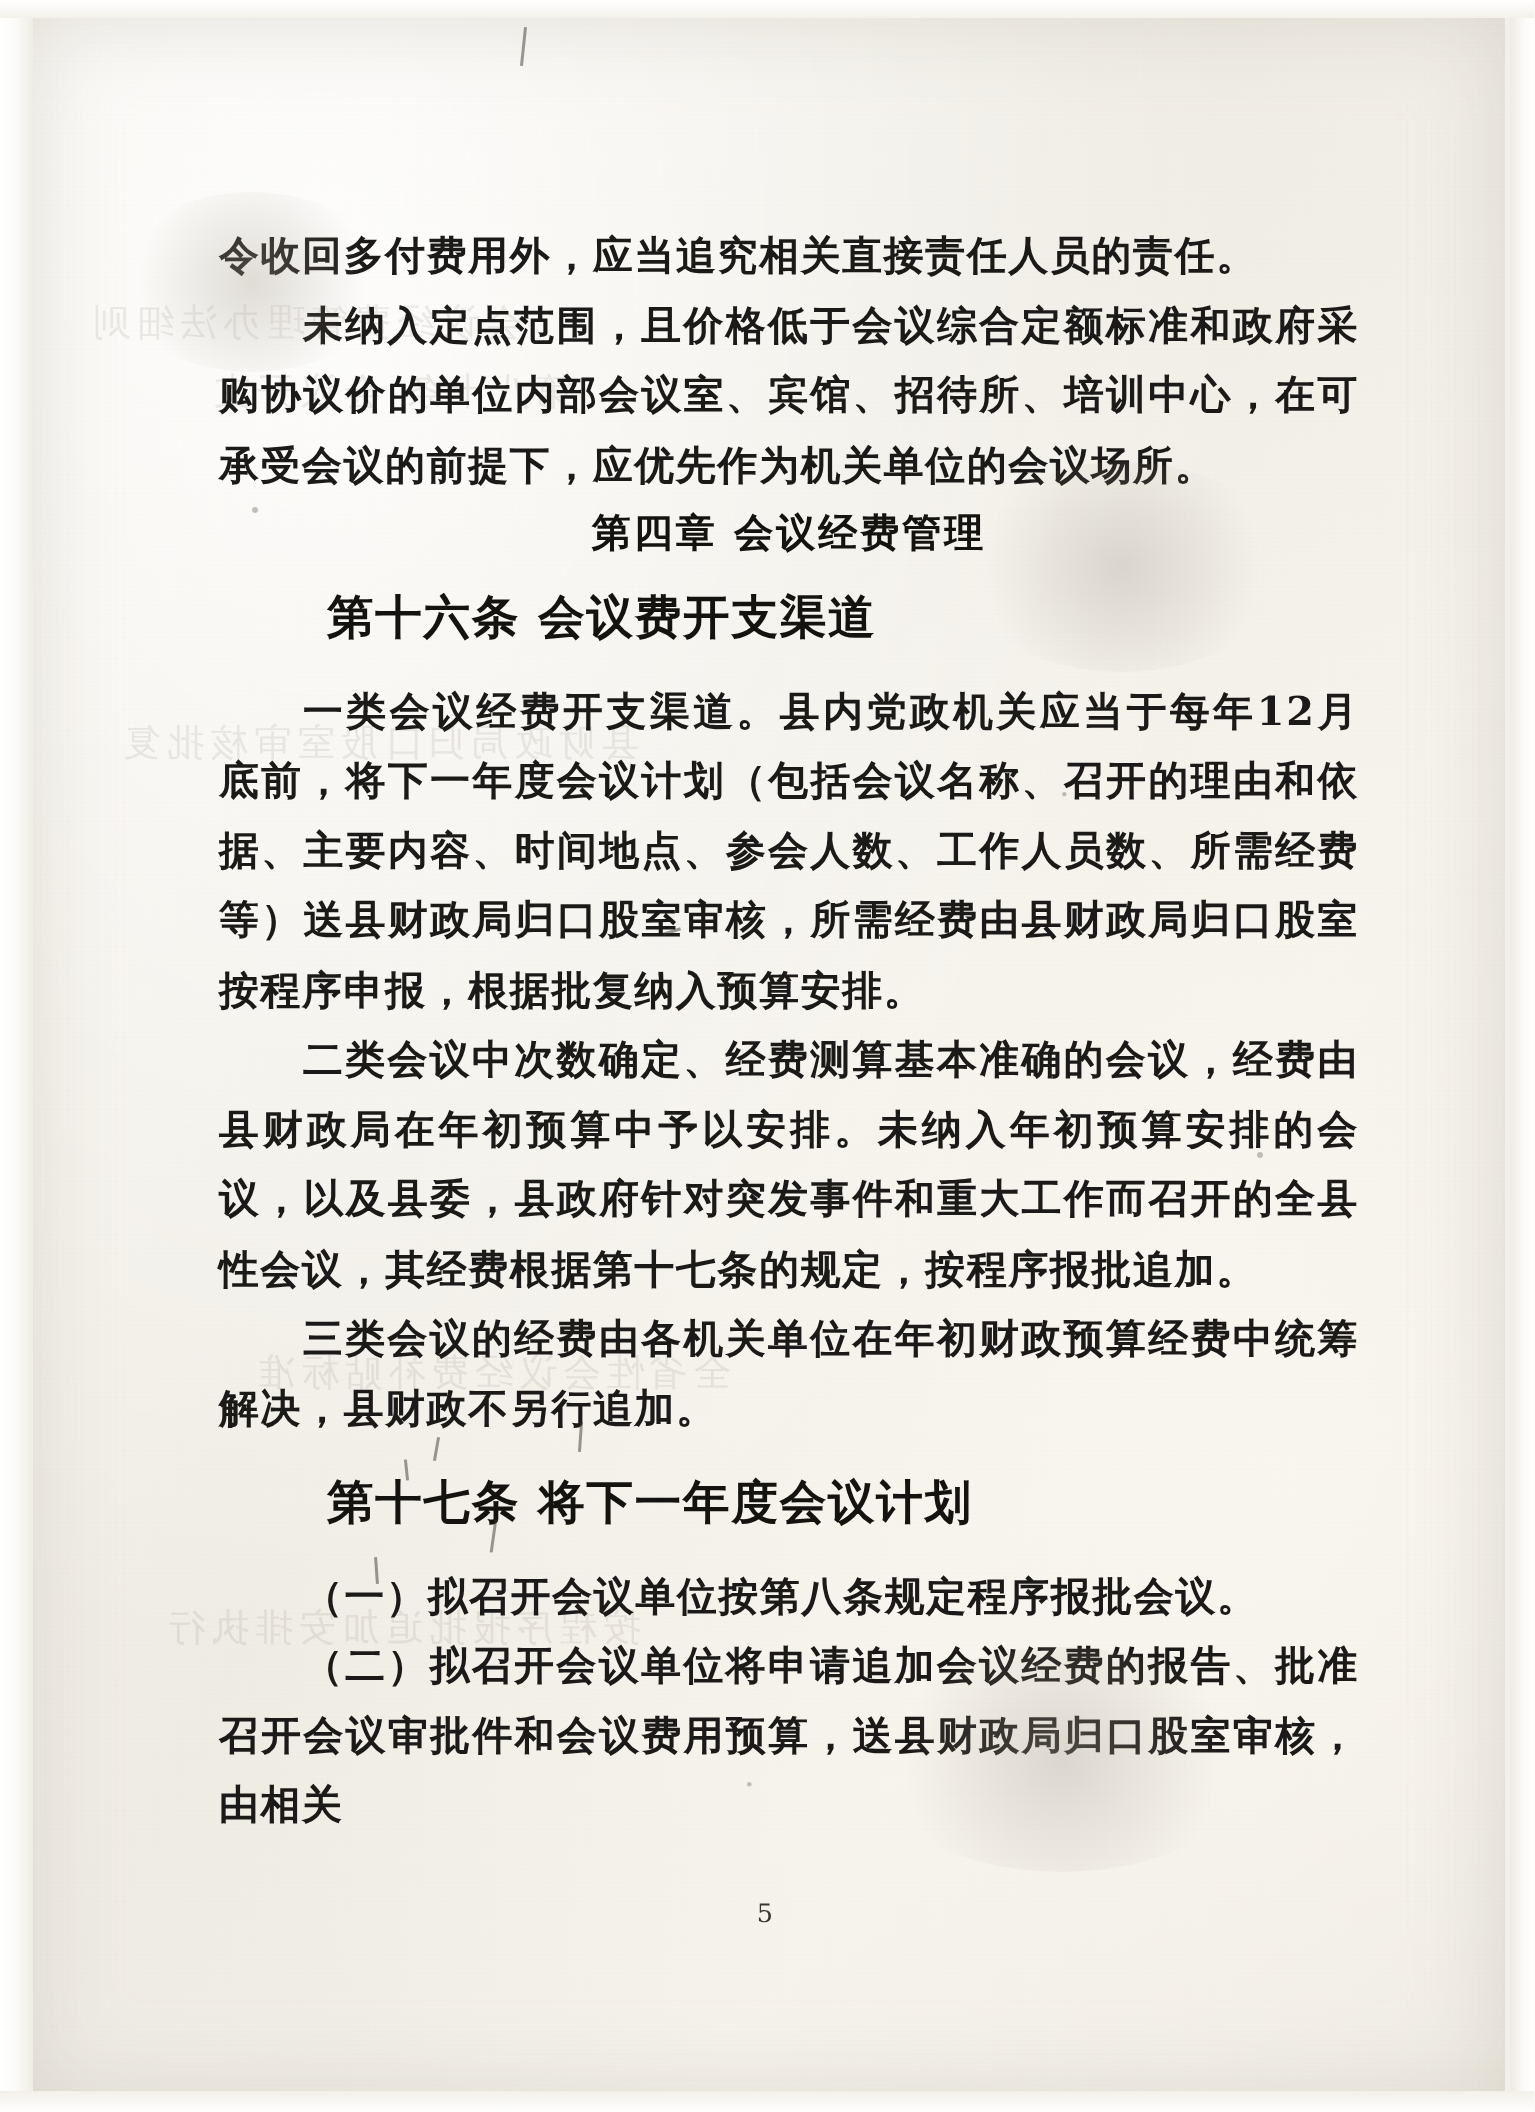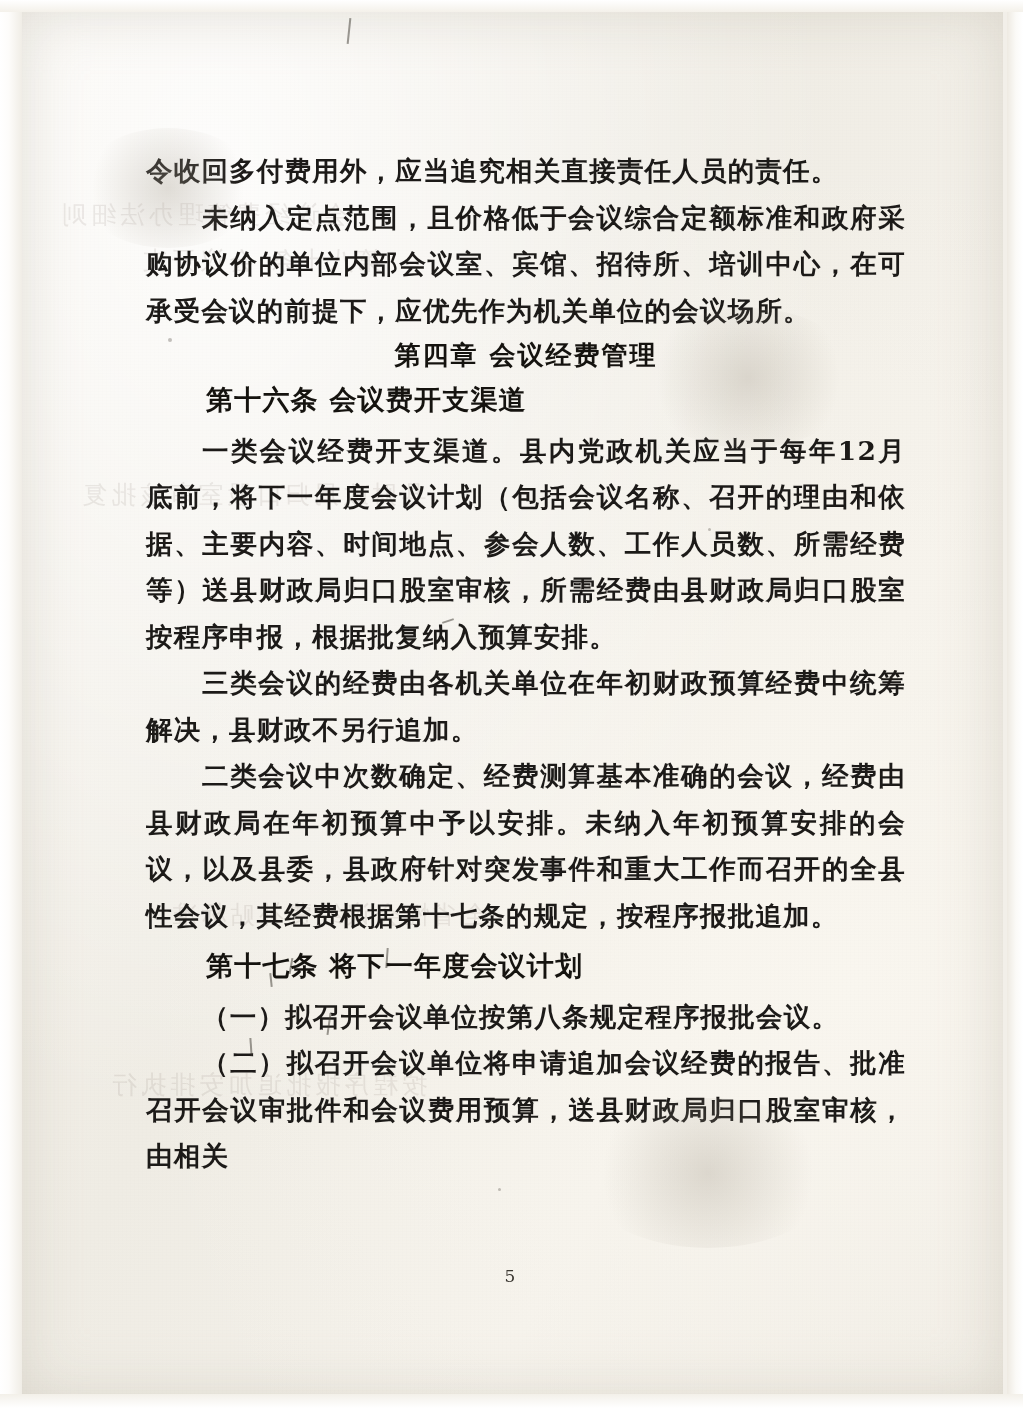--- a/index.html
+++ b/index.html
@@ -98,24 +98,24 @@
     font-size: 26px;
     font-weight: 700;
     letter-spacing: 2px;
     color: #15130f;
     margin: 4px 0 2px 0;
     font-family: "DejaVu Sans", "Liberation Sans", sans-serif;
   }
   .article-head {
     text-indent: 56px;
     font-weight: 700;
-    font-size: 27px;
+    font-size: 31px;
     line-height: 46.5px;
     color: #15130f;
-    margin: 4px;
+    margin: 16px;
     letter-spacing: 1.2px;
   }
   .page-number {
     position: absolute;
     left: 0;
     right: 0;
     top: 1258px;
     text-align: center;
     font-size: 17px;
     color: #3a3731;
@@ -152,22 +152,22 @@
     <div class="ghost" style="left:60px; top:470px;">县财政局归口股室审核批复</div>
     <div class="ghost" style="left:150px; top:890px;">全省性会议经费补贴标准</div>
     <div class="ghost" style="left:90px; top:1060px;">按程序报批追加安排执行</div>
 
     <div class="content">
       <p class="line-block">令收回多付费用外，应当追究相关直接责任人员的责任。</p>
       <p class="line-block indent">未纳入定点范围，且价格低于会议综合定额标准和政府采购协议价的单位内部会议室、宾馆、招待所、培训中心，在可承受会议的前提下，应优先作为机关单位的会议场所。</p>
       <div class="chapter-title">第四章  会议经费管理</div>
       <p class="article-head">第十六条   会议费开支渠道</p>
       <p class="line-block indent">一类会议经费开支渠道。县内党政机关应当于每年12月底前，将下一年度会议计划（包括会议名称、召开的理由和依据、主要内容、时间地点、参会人数、工作人员数、所需经费等）送县财政局归口股室审核，所需经费由县财政局归口股室按程序申报，根据批复纳入预算安排。</p>
+      <p class="line-block indent">二类会议中次数确定、经费测算基本准确的会议，经费由县财政局在年初预算中予以安排。未纳入年初预算安排的会议，以及县委，县政府针对突发事件和重大工作而召开的全县性会议，其经费根据第十七条的规定，按程序报批追加。</p>
       <p class="line-block indent">三类会议的经费由各机关单位在年初财政预算经费中统筹解决，县财政不另行追加。</p>
-      <p class="line-block indent">二类会议中次数确定、经费测算基本准确的会议，经费由县财政局在年初预算中予以安排。未纳入年初预算安排的会议，以及县委，县政府针对突发事件和重大工作而召开的全县性会议，其经费根据第十七条的规定，按程序报批追加。</p>
       <p class="article-head">第十七条   将下一年度会议计划</p>
       <p class="line-block indent">（一）拟召开会议单位按第八条规定程序报批会议。</p>
       <p class="line-block indent">（二）拟召开会议单位将申请追加会议经费的报告、批准召开会议审批件和会议费用预算，送县财政局归口股室审核，由相关</p>
     </div>
 
     <div class="page-number">5</div>
 
     <div class="mark" style="left:330px; top:10px; width:2px; height:26px; transform:rotate(6deg);"></div>
     <div class="mark" style="left:424px; top:612px; width:12px; height:2px; transform:rotate(-18deg);"></div>
     <div class="mark" style="left:272px; top:950px; width:2px; height:16px; transform:rotate(10deg);"></div>

